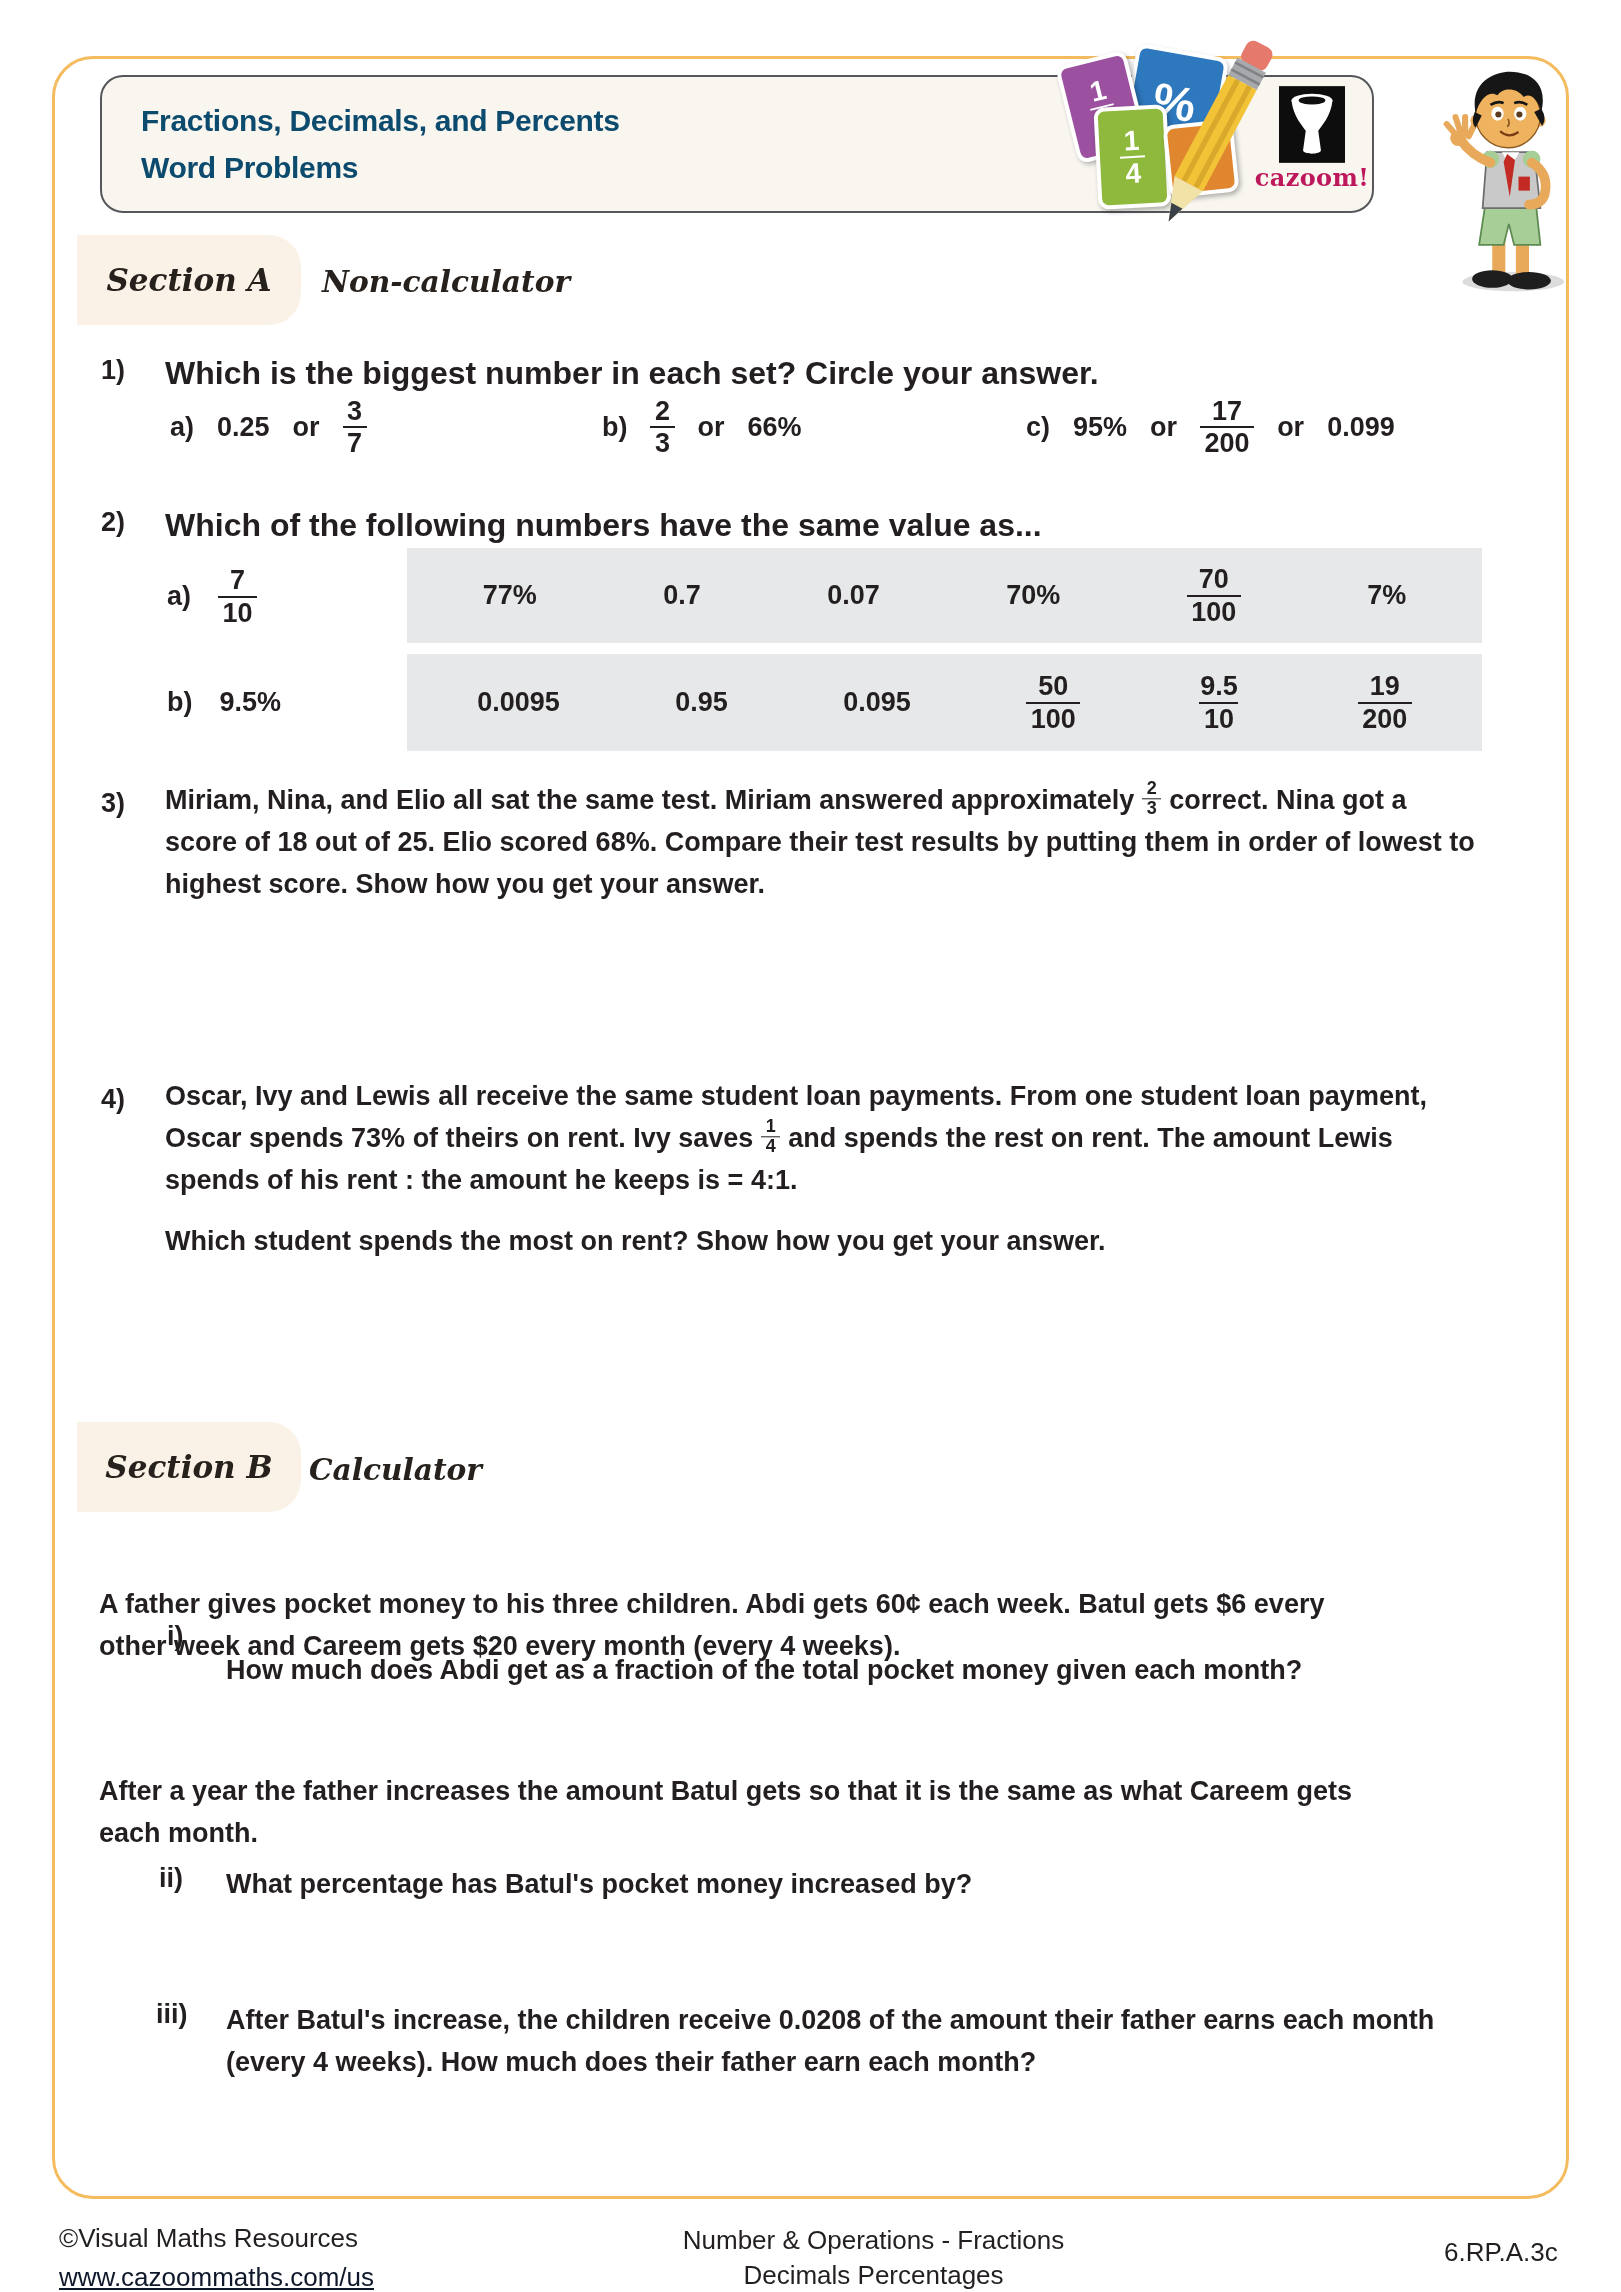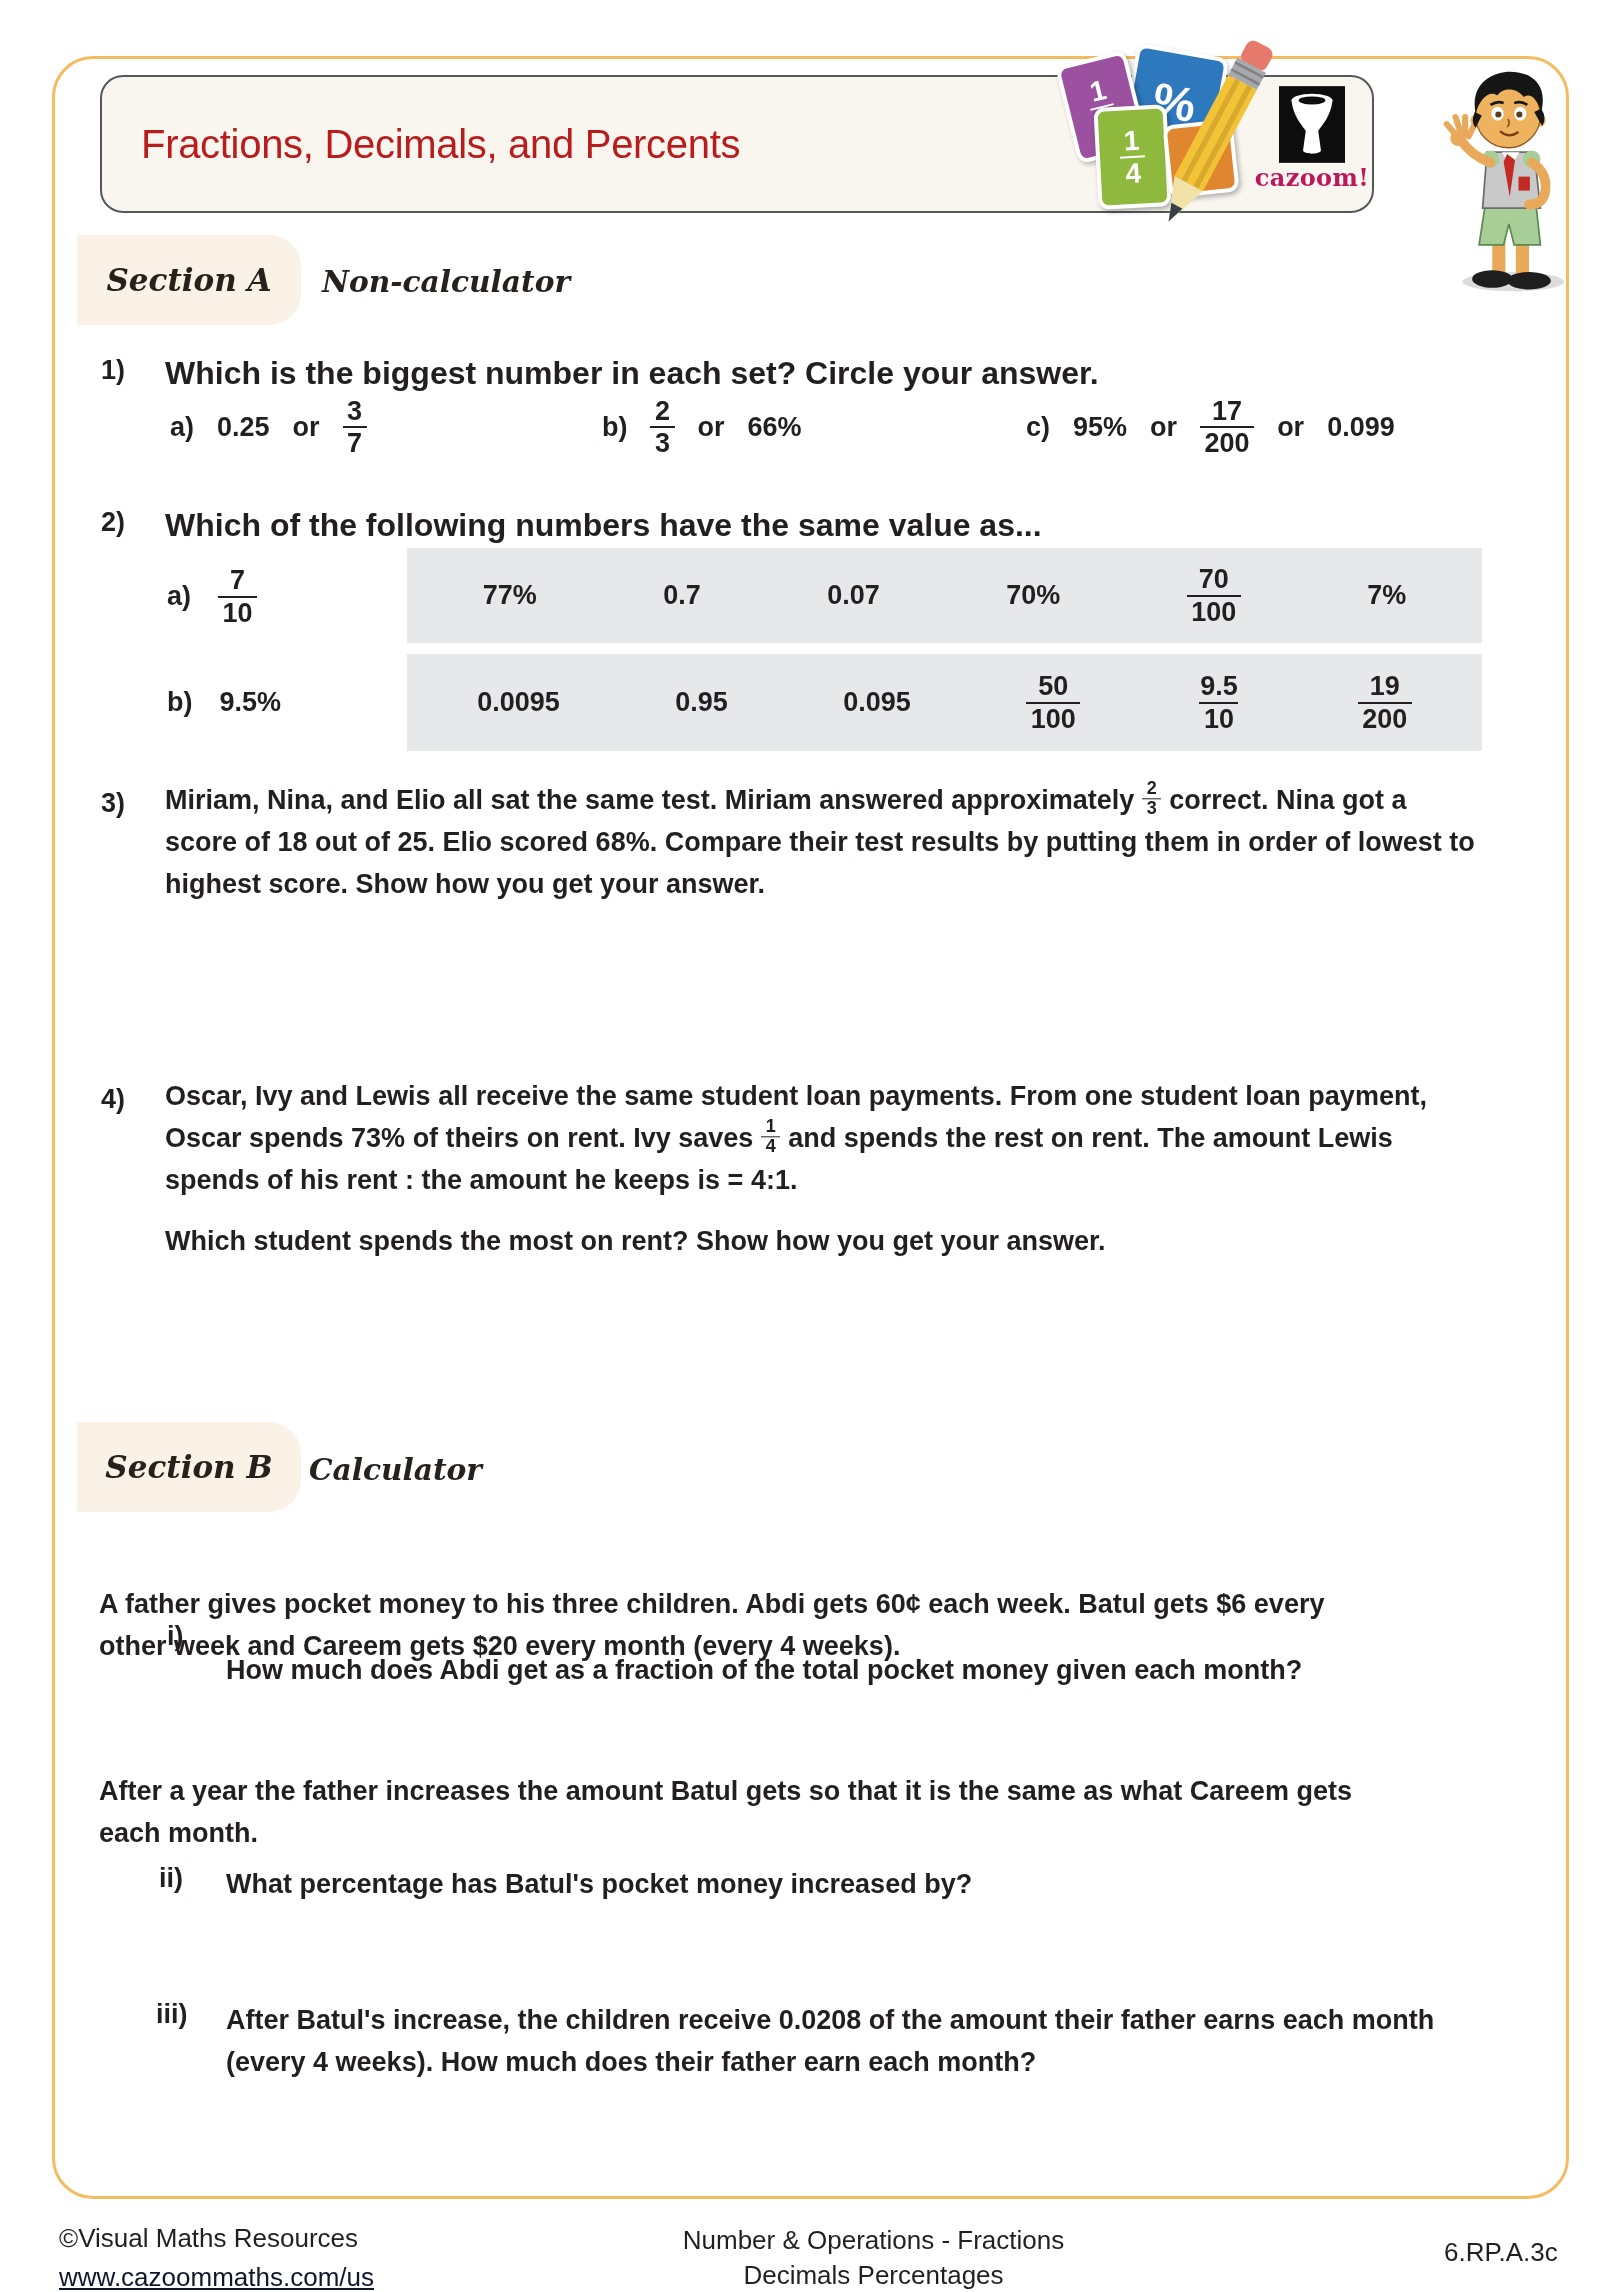--- a/index.html
+++ b/index.html
@@ -8,21 +8,21 @@
 
   
   .frame{position:absolute;left:52px;top:56px;width:1511px;height:2137px;
          border:3.6px solid #F4BC5F;border-radius:41px;}
 
   
   .title-box{position:absolute;left:100px;top:75px;width:1274px;height:138px;
              background:#F8F6EF;border:2.7px solid #56575B;border-radius:23px;
              display:flex;flex-direction:column;justify-content:center;
              padding-left:39px;box-sizing:border-box;z-index:1;}
-  .title-line{font-size:40px;font-weight:normal;line-height:47px;letter-spacing:-0.3px;color:#b91c1c;}
+  .title-line{font-size:30px;font-weight:bold;line-height:47px;letter-spacing:-0.3px;color:#0c4a6e;}
 
   
   .frac{display:inline-flex;flex-direction:column;align-items:center;font-weight:bold;line-height:1.12;}
   .frac .num,.frac .den{padding:0 4.5px;display:block;text-align:center;}
   .frac .den{border-top:2.7px solid #231F20;}
   .frac.inline{font-size:18px;line-height:1.05;vertical-align:middle;margin:0 8px;transform:translateY(-2.7px);}
   .frac.inline .den{border-top-width:1.8px;}
 
   
   .card{position:absolute;border:4.5px solid #fff;border-radius:10.7px;
@@ -88,20 +88,21 @@
 </style>
 </head>
 <body>
 
 <div class="page">
 
   <div class="frame"></div>
 
   <div class="title-box">
     <div class="title-line">Fractions, Decimals, and Percents</div>
+    <div class="title-line">Word Problems</div>
   </div>
 
   <div class="card" id="card-percent">
     <span>%</span>
   </div>
   <div class="card" id="card-half">
     <span class="frac">
       <span class="num">1</span>
       <span class="den">2</span>
     </span>

